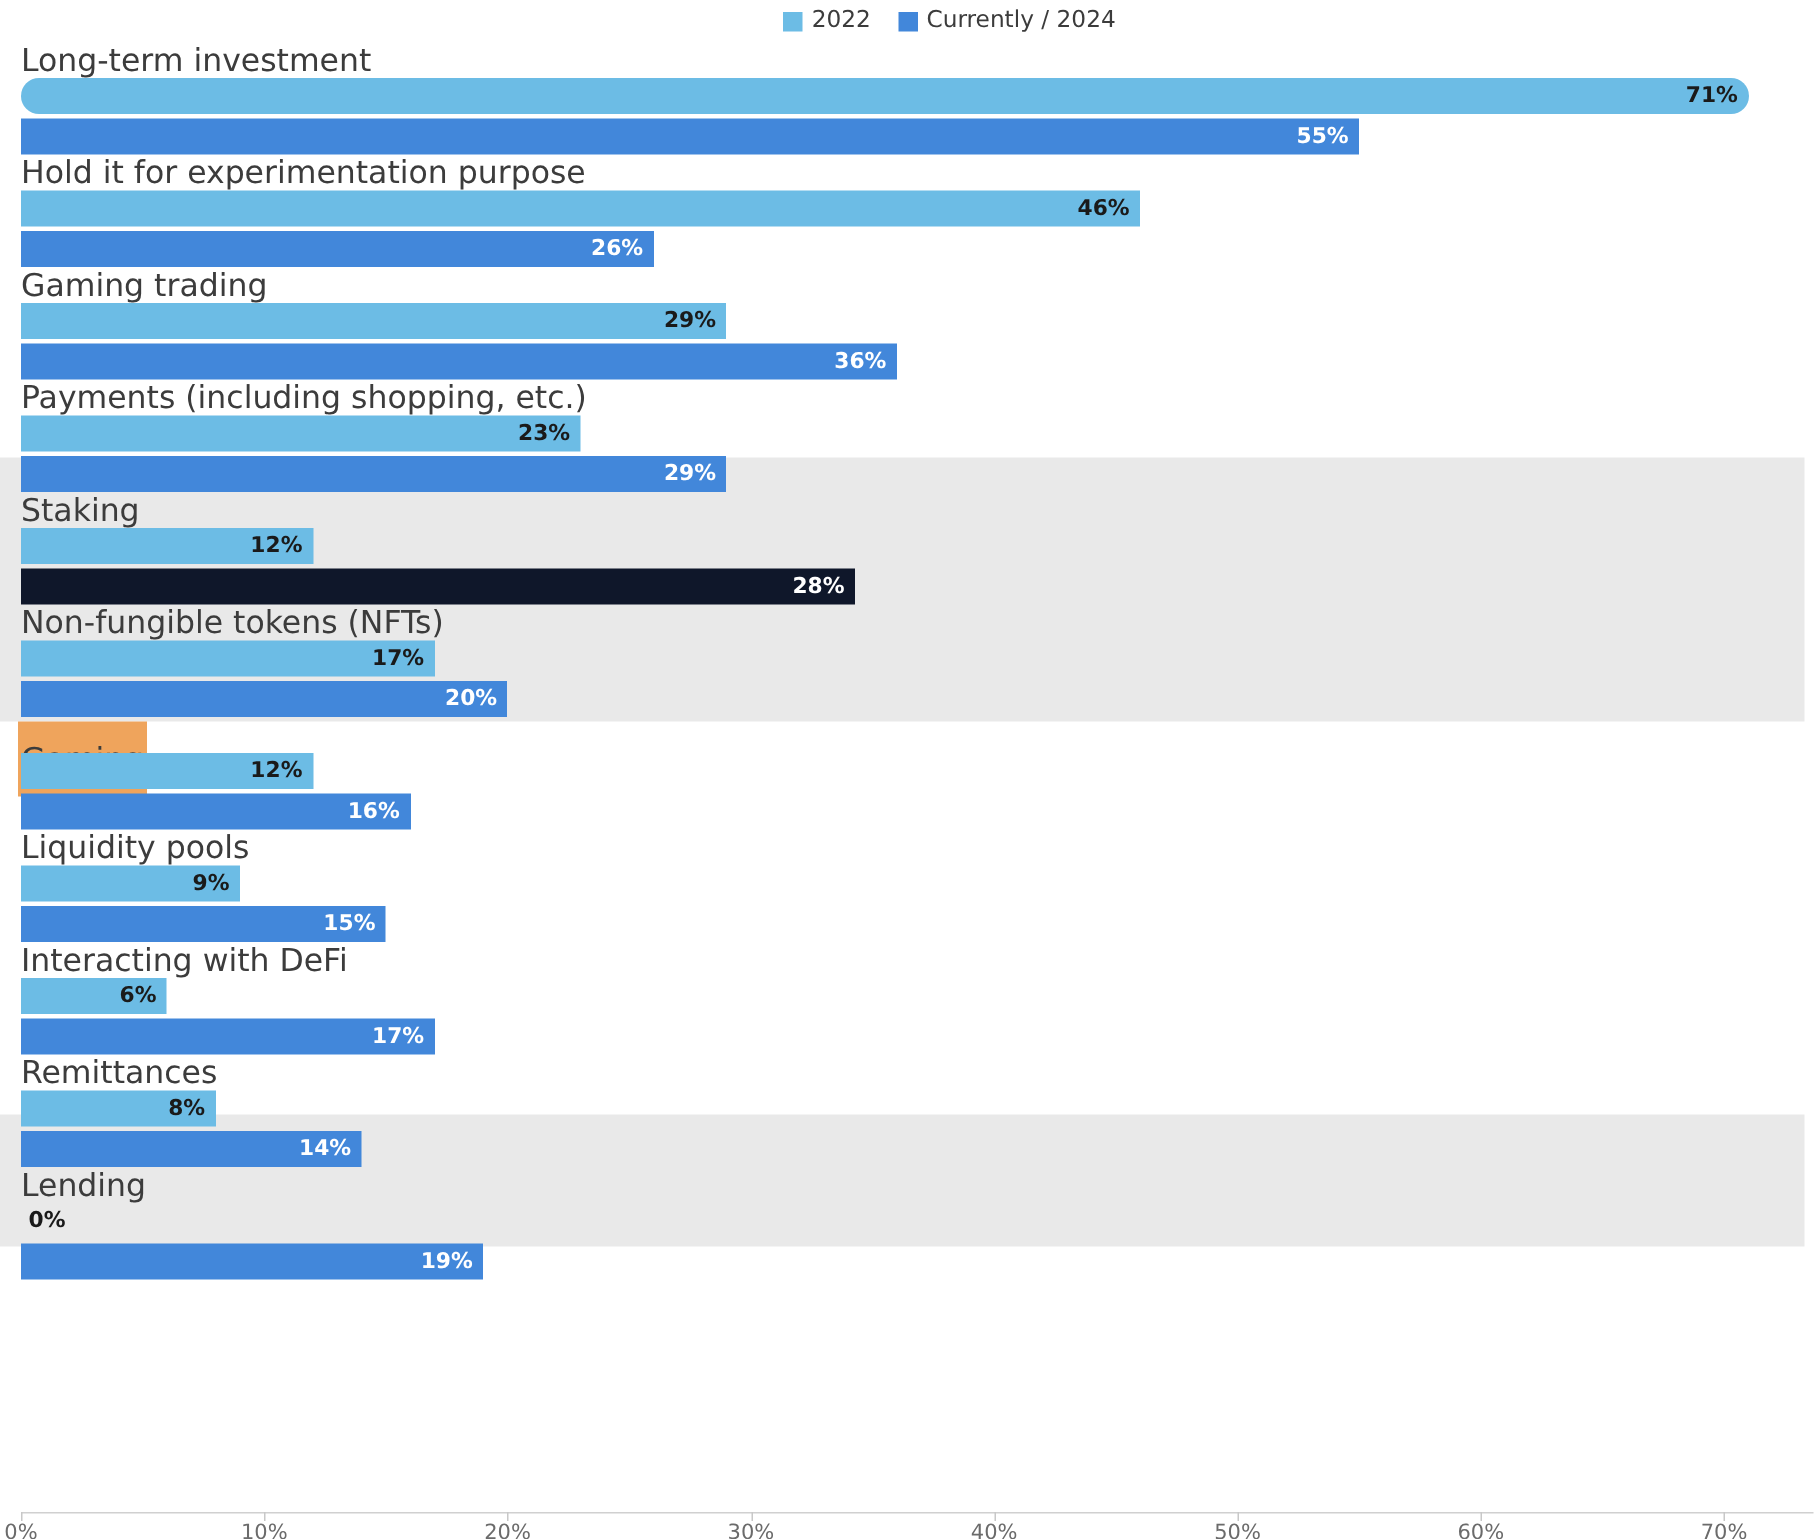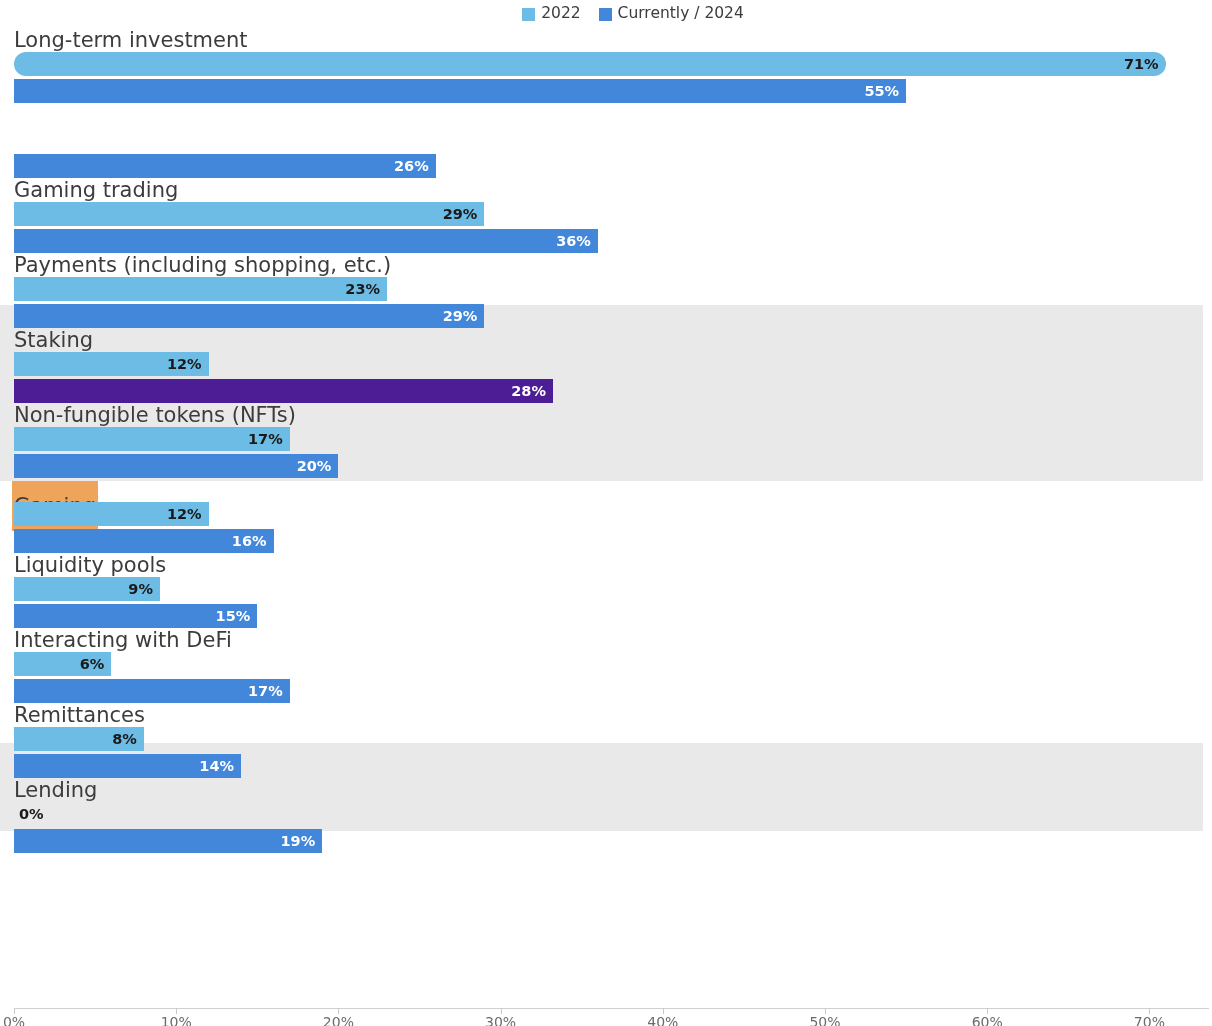--- a/index.html
+++ b/index.html
@@ -175,20 +175,26 @@
             <span class="bar-value dark">71%</span>
           </div>
         </div>
         <div class="bar-row r2" style="width: 892.1px;">
           <div class="bar s2024" style="background: rgb(66, 135, 218); width: 892.1px;">
             <span class="bar-value light">55%</span>
           </div>
         </div>
       </div>
       <div class="group">
+        <div class="cat-label">Hold it for experimentation purpose</div>
+        <div class="bar-row r1" style="width: 746.12px;">
+          <div class="bar s2022" style="background: rgb(108, 188, 229); width: 746.12px;">
+            <span class="bar-value dark">46%</span>
+          </div>
+        </div>
         <div class="bar-row r2" style="width: 421.72px;">
           <div class="bar s2024" style="background: rgb(66, 135, 218); width: 421.72px;">
             <span class="bar-value light">26%</span>
           </div>
         </div>
       </div>
       <div class="group">
         <div class="cat-label">Gaming trading</div>
         <div class="bar-row r1" style="width: 470.38px;">
           <div class="bar s2022" style="background: rgb(108, 188, 229); width: 470.38px;">
@@ -215,21 +221,21 @@
         </div>
       </div>
       <div class="group">
         <div class="cat-label">Staking</div>
         <div class="bar-row r1" style="width: 194.64px;">
           <div class="bar s2022" style="background: rgb(108, 188, 229); width: 194.64px;">
             <span class="bar-value dark">12%</span>
           </div>
         </div>
         <div class="bar-row r2" style="width: 454.16px;">
-          <div class="bar s2024" style="background: #4c1d95; width: 539px;">
+          <div class="bar s2024" style="background: #0f172a; width: 539px; padding-left: 17px;">
             <span class="bar-value light">28%</span>
           </div>
         </div>
       </div>
       <div class="group">
         <div class="cat-label">Non-fungible tokens (NFTs)</div>
         <div class="bar-row r1" style="width: 275.74px;">
           <div class="bar s2022" style="background: rgb(108, 188, 229); width: 275.74px;">
             <span class="bar-value dark">17%</span>
           </div>

